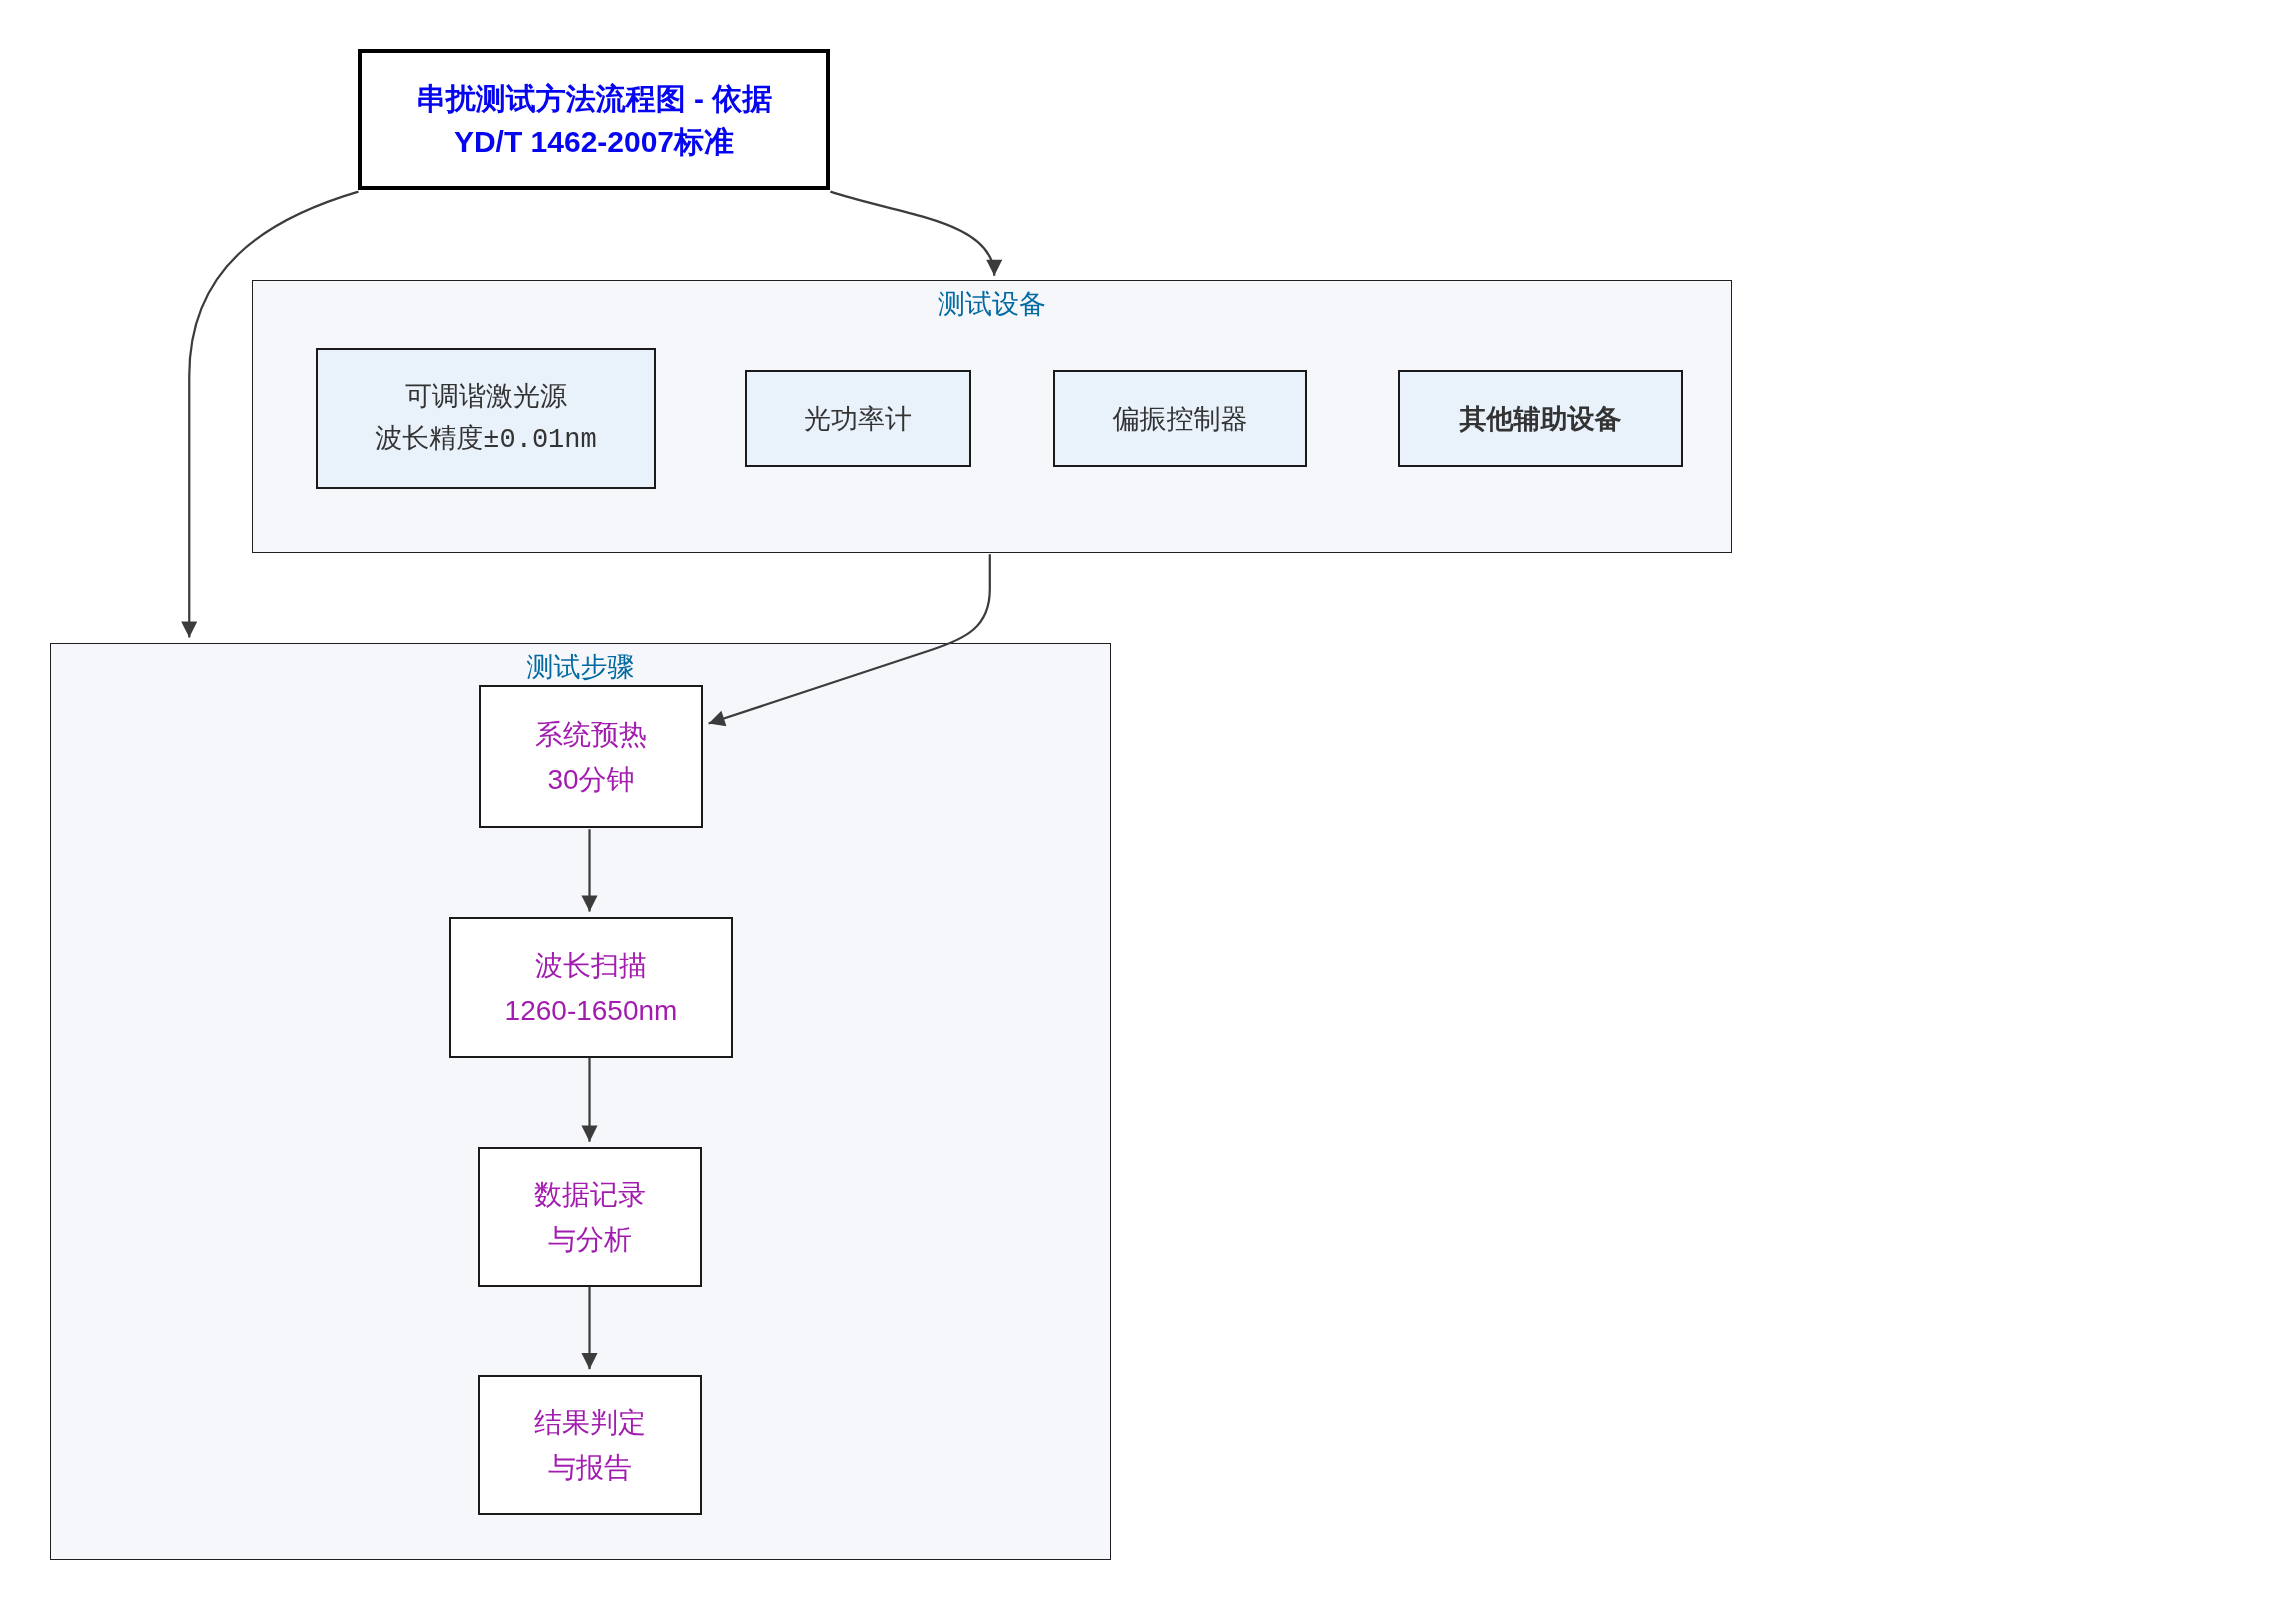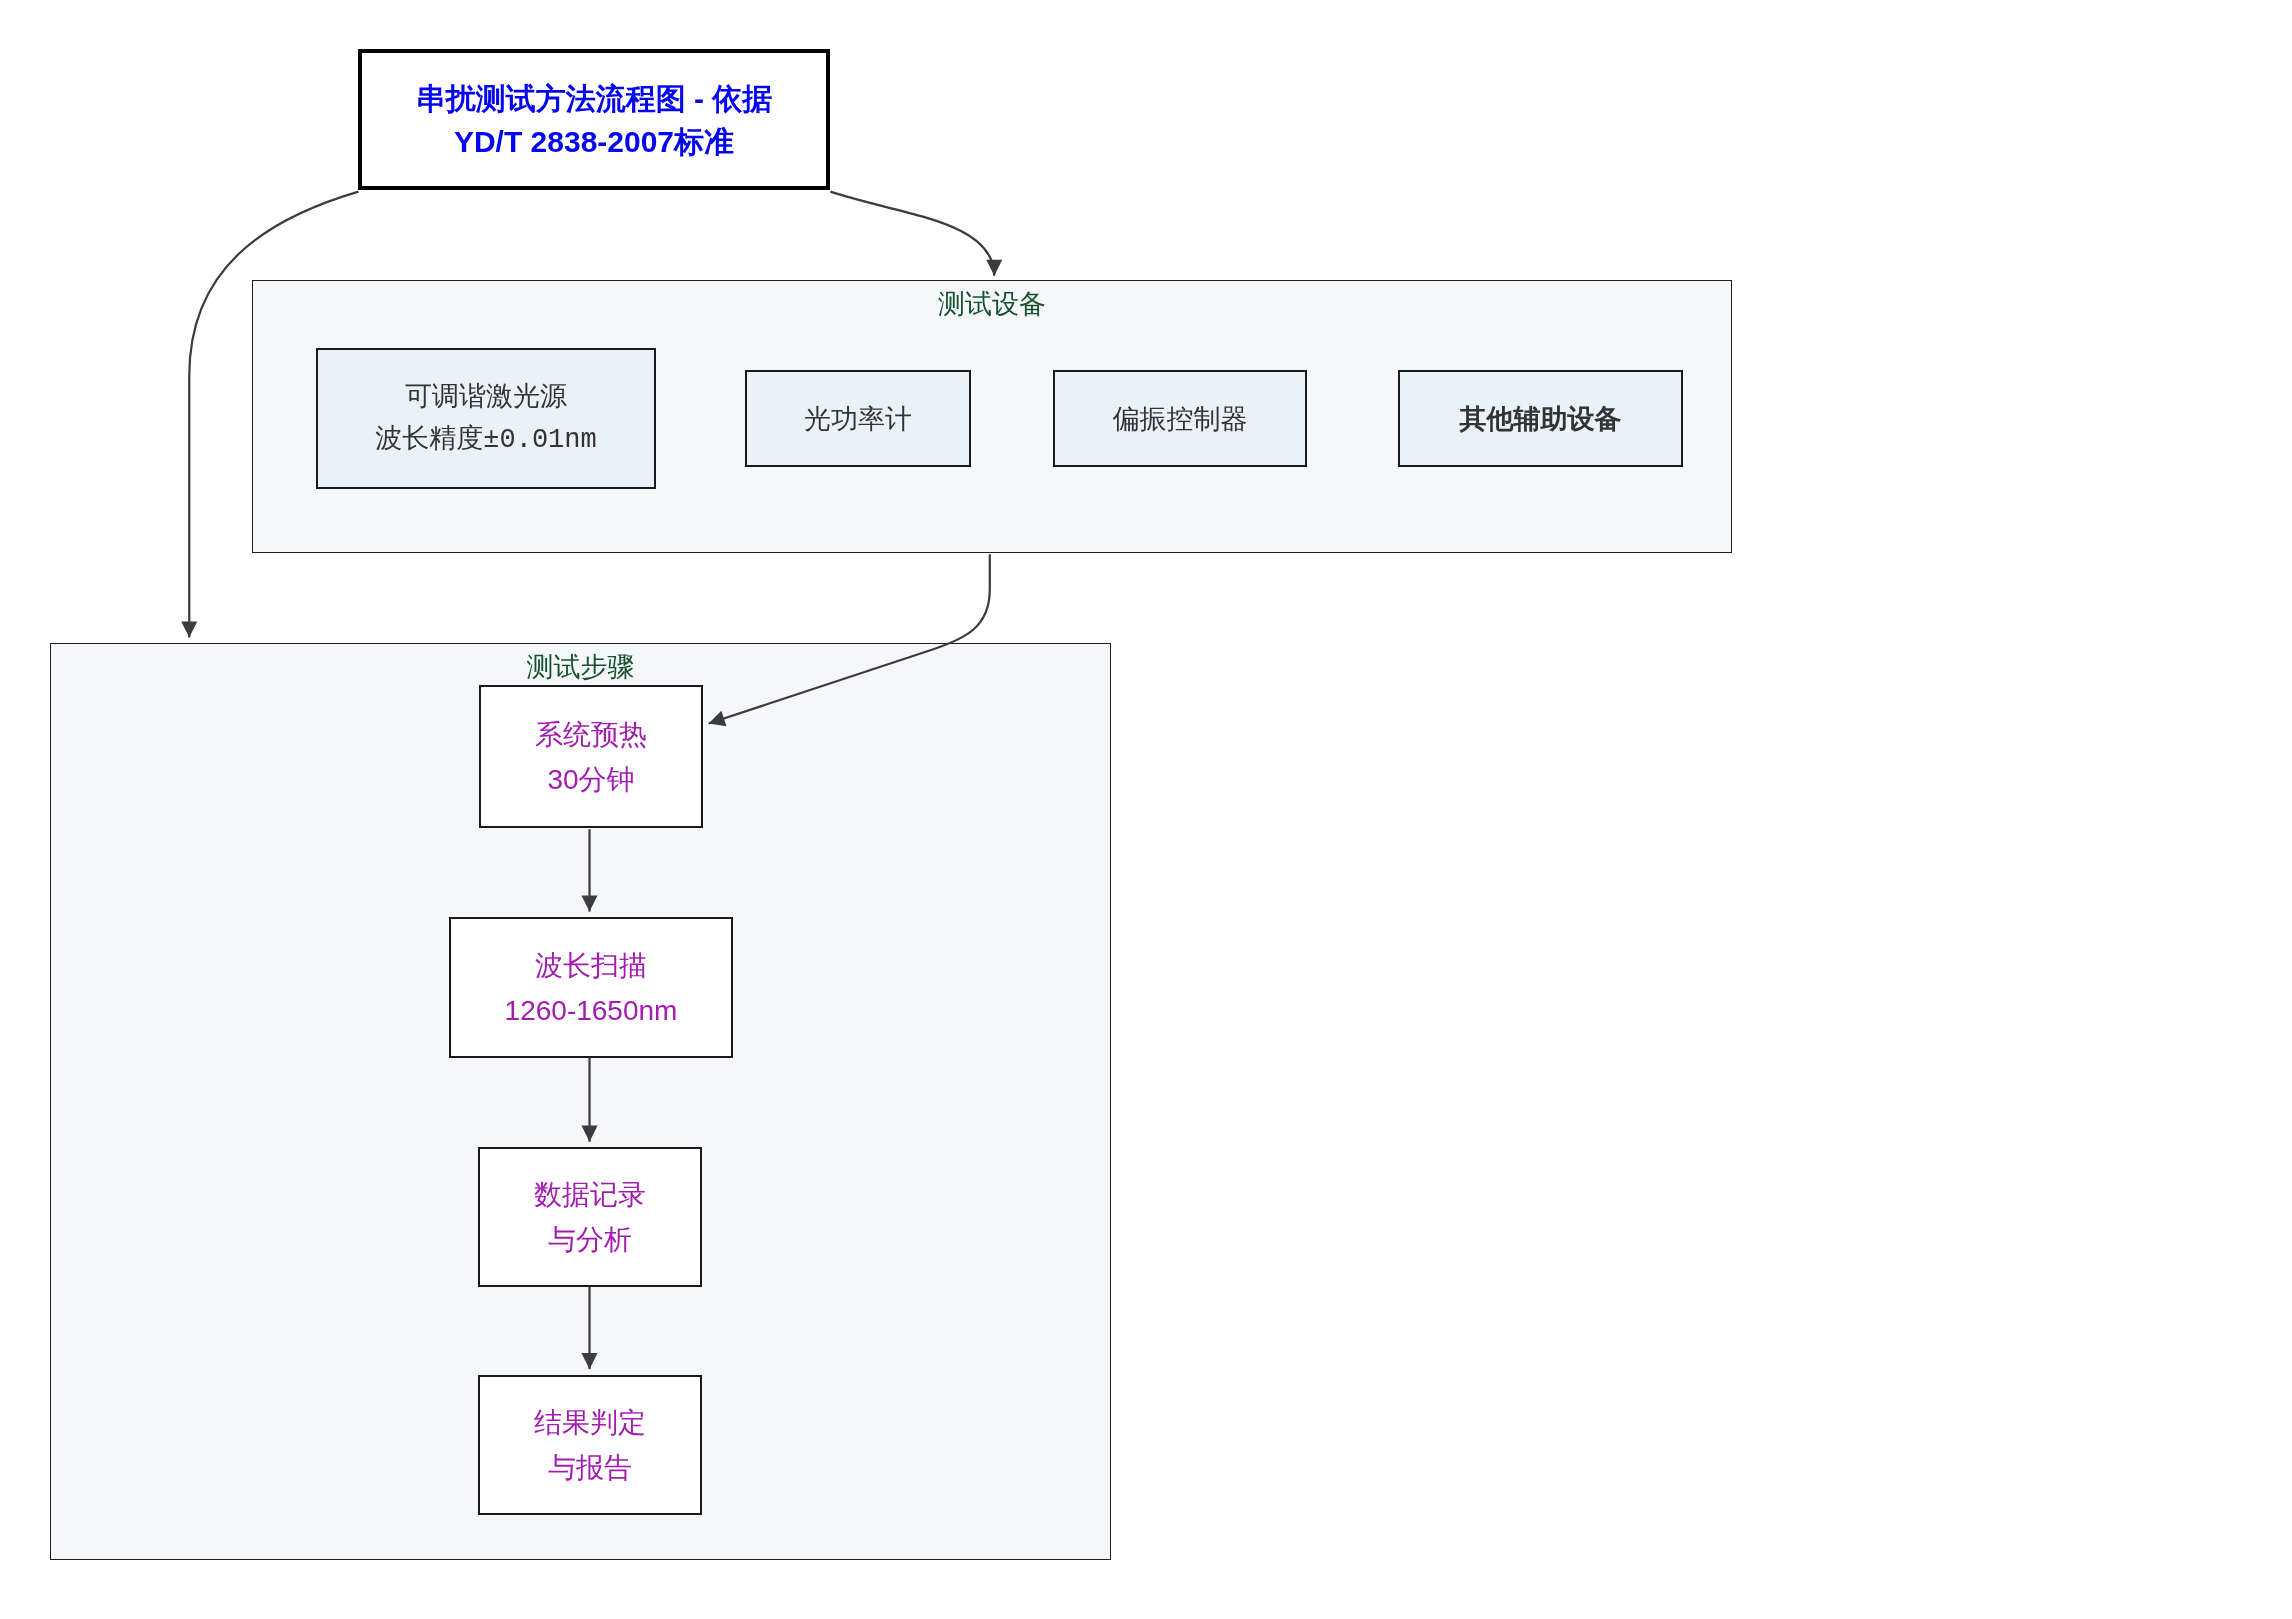--- a/index.html
+++ b/index.html
@@ -22,21 +22,21 @@
   }
   
   .container{
     position:absolute;box-sizing:border-box;
     background:#f5f7fa;border:1.8px solid #1f1f1f;z-index:1;
   }
   .eq-container{left:252px;top:280px;width:1480px;height:273px;}
   .steps-container{left:50px;top:643px;width:1061px;height:917px;}
   .group-label{
     position:absolute;top:5.4px;left:0;right:0;
-    text-align:center;font-size:27px;line-height:36px;color:#14532d;
+    text-align:center;font-size:27px;line-height:36px;color:#0369a1;
   }
   
   .node{
     position:absolute;box-sizing:border-box;
     display:flex;flex-direction:column;justify-content:center;align-items:center;
     text-align:center;z-index:2;
   }
   .eq-box{
     background:#e9f1fb;border:2.7px solid #1a1a1a;
     font-size:27px;line-height:42px;color:#333333;
@@ -78,21 +78,21 @@
     <path class="edge" d="M 400 214 C 295 245, 211 300, 211 420 L 211 712" marker-end="url(#ah)"></path>
     <path class="edge" d="M 927 214 C 1005 240, 1110 246, 1110 308" marker-end="url(#ah)"></path>
     <path class="edge" d="M 1105 619 L 1105 658 C 1105 700, 1078 713, 1042 725 L 791 808" marker-end="url(#ah)"></path>
     <path class="edge" d="M 658 926 L 658 1018" marker-end="url(#ah)"></path>
     <path class="edge" d="M 658 1181 L 658 1275" marker-end="url(#ah)"></path>
     <path class="edge" d="M 658 1437 L 658 1529" marker-end="url(#ah)"></path>
   </svg>
 
   <div class="title-box">
     <div>串扰测试方法流程图 - 依据</div>
-    <div>YD/T 2838-2007标准</div>
+    <div>YD/T 1462-2007标准</div>
   </div>
 
   <div class="container eq-container">
     <div class="group-label">测试设备</div>
 
     <div class="node eq-box eq-1">
       <div>可调谐激光源</div>
       <div>波长精度±0.01nm</div>
     </div>
 

